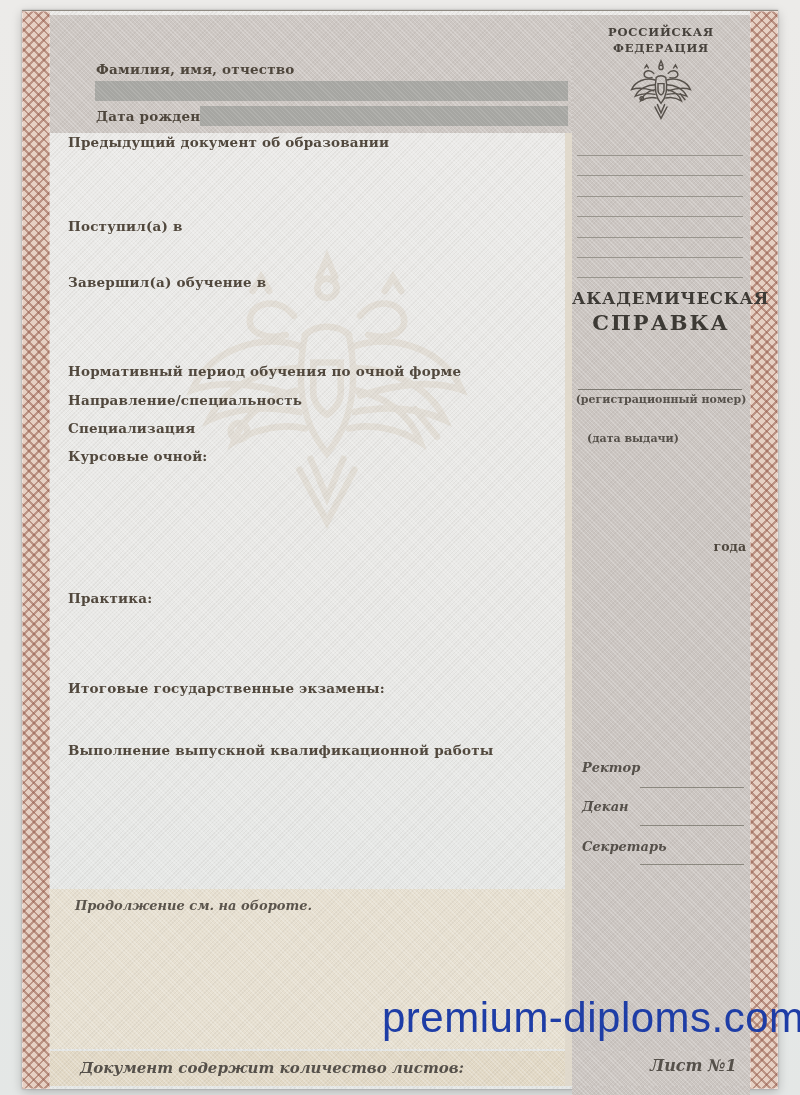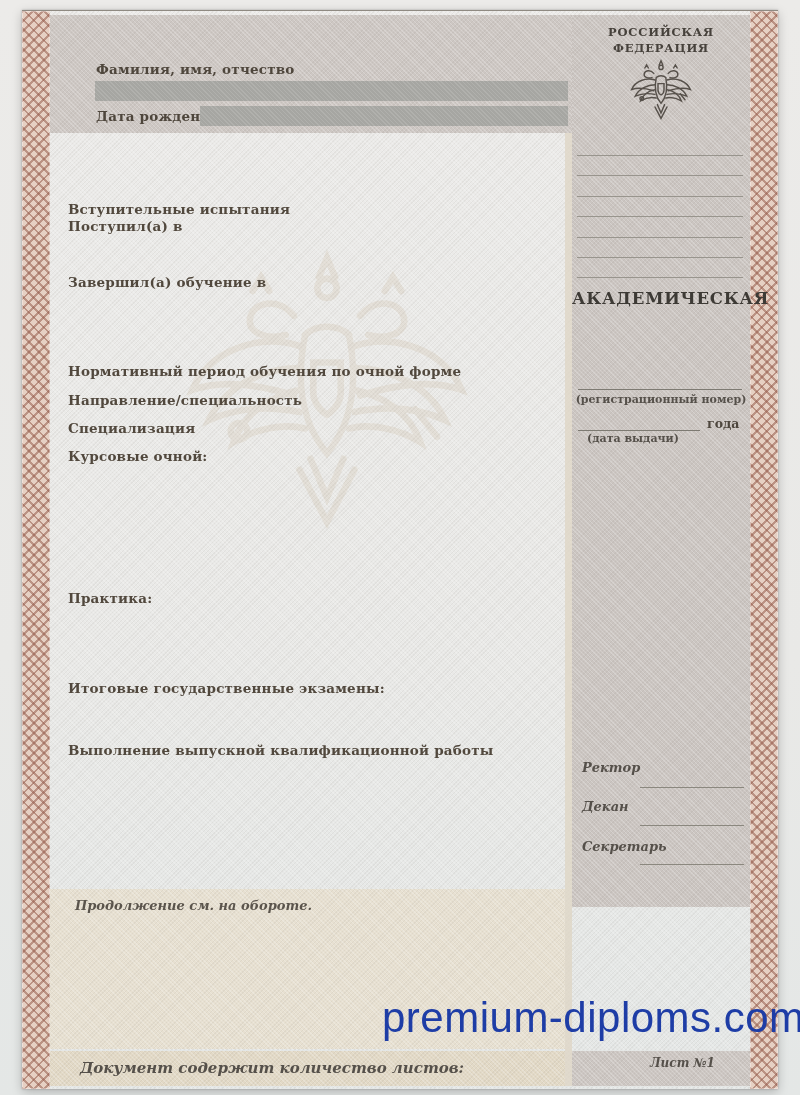--- a/index.html
+++ b/index.html
@@ -32,38 +32,38 @@
     background-image:repeating-linear-gradient(45deg, rgba(255,255,255,.12) 0 1px, transparent 1px 3px);}
   .bar-fio{left:45px;top:66px;width:473px;}
   .bar-dob{left:150px;top:91px;width:368px;}
   
   .form-label{position:absolute;left:46px;font-size:13.5px;font-weight:600;
     color:#51483d;letter-spacing:.2px;}
   
   .eagle-watermark{position:absolute;left:140px;top:200px;width:330px;height:380px;
     color:#b59a72;opacity:.14;}
   
-  .right-panel{position:absolute;left:550px;top:4px;width:178px;height:892px;
+  .right-panel{position:absolute;left:550px;top:4px;width:178px;height:1080px;
     background-color:#cbc5c1;}
   .divider-strip{position:absolute;left:543px;top:4px;width:7px;height:1071px;
     background:#ded6c6;opacity:.8;}
   .country{position:absolute;left:0;top:9px;width:178px;text-align:center;
     font-size:11.5px;font-weight:700;color:#46413b;letter-spacing:.8px;line-height:16px;}
   .emblem{position:absolute;left:53px;top:42px;width:72px;height:70px;color:#56504a;}
   .rule-line{position:absolute;left:5px;width:166px;height:1px;background:#8f8c84;opacity:.85;}
   .cert-title{position:absolute;left:0;top:274px;width:178px;text-align:center;
     color:#3d3a35;font-weight:700;}
   .cert-title .t1{font-size:16.5px;letter-spacing:.8px;display:block;}
   .cert-title .t2{font-size:21px;letter-spacing:2px;display:block;margin-top:2px;}
   .reg-line{position:absolute;left:6px;top:374px;width:164px;height:1px;background:#7d7a72;}
   .caption{position:absolute;width:178px;left:0;text-align:center;font-size:11px;
     font-weight:600;color:#55504a;}
   .cap-reg{top:378px;}
   .date-row{position:absolute;left:6px;top:401px;width:168px;display:flex;
-    align-items:flex-end;}
+    align-items:flex-end;flex-direction:column;}
   .date-rule{flex:0 0 122px;height:12px;border-bottom:1px solid #7d7a72;}
   .year-word{font-size:12.5px;font-weight:600;color:#4e473e;margin-left:7px;}
   .cap-date{top:417px;left:-28px;}
   .sig-label{position:absolute;left:10px;font-size:13px;font-style:italic;
     color:#55504a;font-weight:600;}
   .sig-line{position:absolute;left:68px;width:104px;height:1px;background:#8b887f;}
   
   .bottom-left-box{position:absolute;left:28px;top:878px;width:515px;height:160px;
     background-color:#e7e0d1;}
   .continuation{position:absolute;left:25px;top:9px;font-size:13px;font-style:italic;
@@ -71,21 +71,21 @@
   .stamp-box{position:absolute;left:550px;top:878px;width:178px;height:160px;
     background-color:#c9c3bf;}
   .stamp-text{position:absolute;left:0;top:72px;width:178px;text-align:center;
     font-size:11px;letter-spacing:1.5px;color:#6b665f;}
   .footer-left{position:absolute;left:28px;top:1040px;width:515px;height:35px;
     background-color:#e2d9c6;}
   .footer-left-text{position:absolute;left:30px;top:8px;font-size:15px;
     font-style:italic;font-weight:600;color:#55504a;}
   .footer-right{position:absolute;left:550px;top:1040px;width:178px;height:35px;
     background-color:#ccc6c2;}
-  .footer-right-text{position:absolute;left:78px;top:5px;font-size:12px;
+  .footer-right-text{position:absolute;left:78px;top:5px;font-size:16px;
     font-style:italic;font-weight:600;color:#55504a;}
   
   .site-watermark{position:absolute;left:360px;top:983px;width:392px;
     font-family:"Liberation Sans", sans-serif;font-size:42px;font-weight:500;
     color:#1e3da6;letter-spacing:.5px;white-space:nowrap;}
 </style>
 </head>
 <body>
 
 <svg width="0" height="0" style="position:absolute">
@@ -124,21 +124,21 @@
       <div class="field-label lbl-fio">Фамилия, имя, отчество</div>
       <div class="redact-bar bar-fio"></div>
       <div class="field-label lbl-dob">Дата рождения</div>
       <div class="redact-bar bar-dob"></div>
     </div>
 
     <svg class="eagle-watermark" viewBox="0 0 120 110">
         <use href="#dbl-eagle"></use>
       </svg>
 
-    <div class="form-label" style="top:190px">Вступительные испытания</div>
+    <div class="form-label" style="top:123px">Предыдущий документ об образовании</div>
     <div class="form-label" style="top:207px">Поступил(а) в</div>
     <div class="form-label" style="top:263px">Завершил(а) обучение в</div>
     <div class="form-label" style="top:381px">Направление/специальность</div>
     <div class="form-label" style="top:352px">Нормативный период обучения по очной форме</div>
     <div class="form-label" style="top:409px">Специализация</div>
     <div class="form-label" style="top:437px">Курсовые очной:</div>
     <div class="form-label" style="top:579px">Практика:</div>
     <div class="form-label" style="top:669px">Итоговые государственные экзамены:</div>
     <div class="form-label" style="top:731px">Выполнение выпускной квалификационной работы</div>
 
@@ -154,20 +154,21 @@
       <div class="rule-line" style="top:140px"></div>
       <div class="rule-line" style="top:160px"></div>
       <div class="rule-line" style="top:181px"></div>
       <div class="rule-line" style="top:201px"></div>
       <div class="rule-line" style="top:222px"></div>
       <div class="rule-line" style="top:242px"></div>
       <div class="rule-line" style="top:262px"></div>
 
       <div class="cert-title">
         <span class="t1">АКАДЕМИЧЕСКАЯ</span>
+        <span class="t2">СПРАВКА</span>
       </div>
 
       <div class="reg-line"></div>
       <div class="caption cap-reg">(регистрационный номер)</div>
 
       <div class="date-row">
         <div class="date-rule"></div>
         <div class="year-word">года</div>
       </div>
       <div class="caption cap-date">(дата выдачи)</div>

